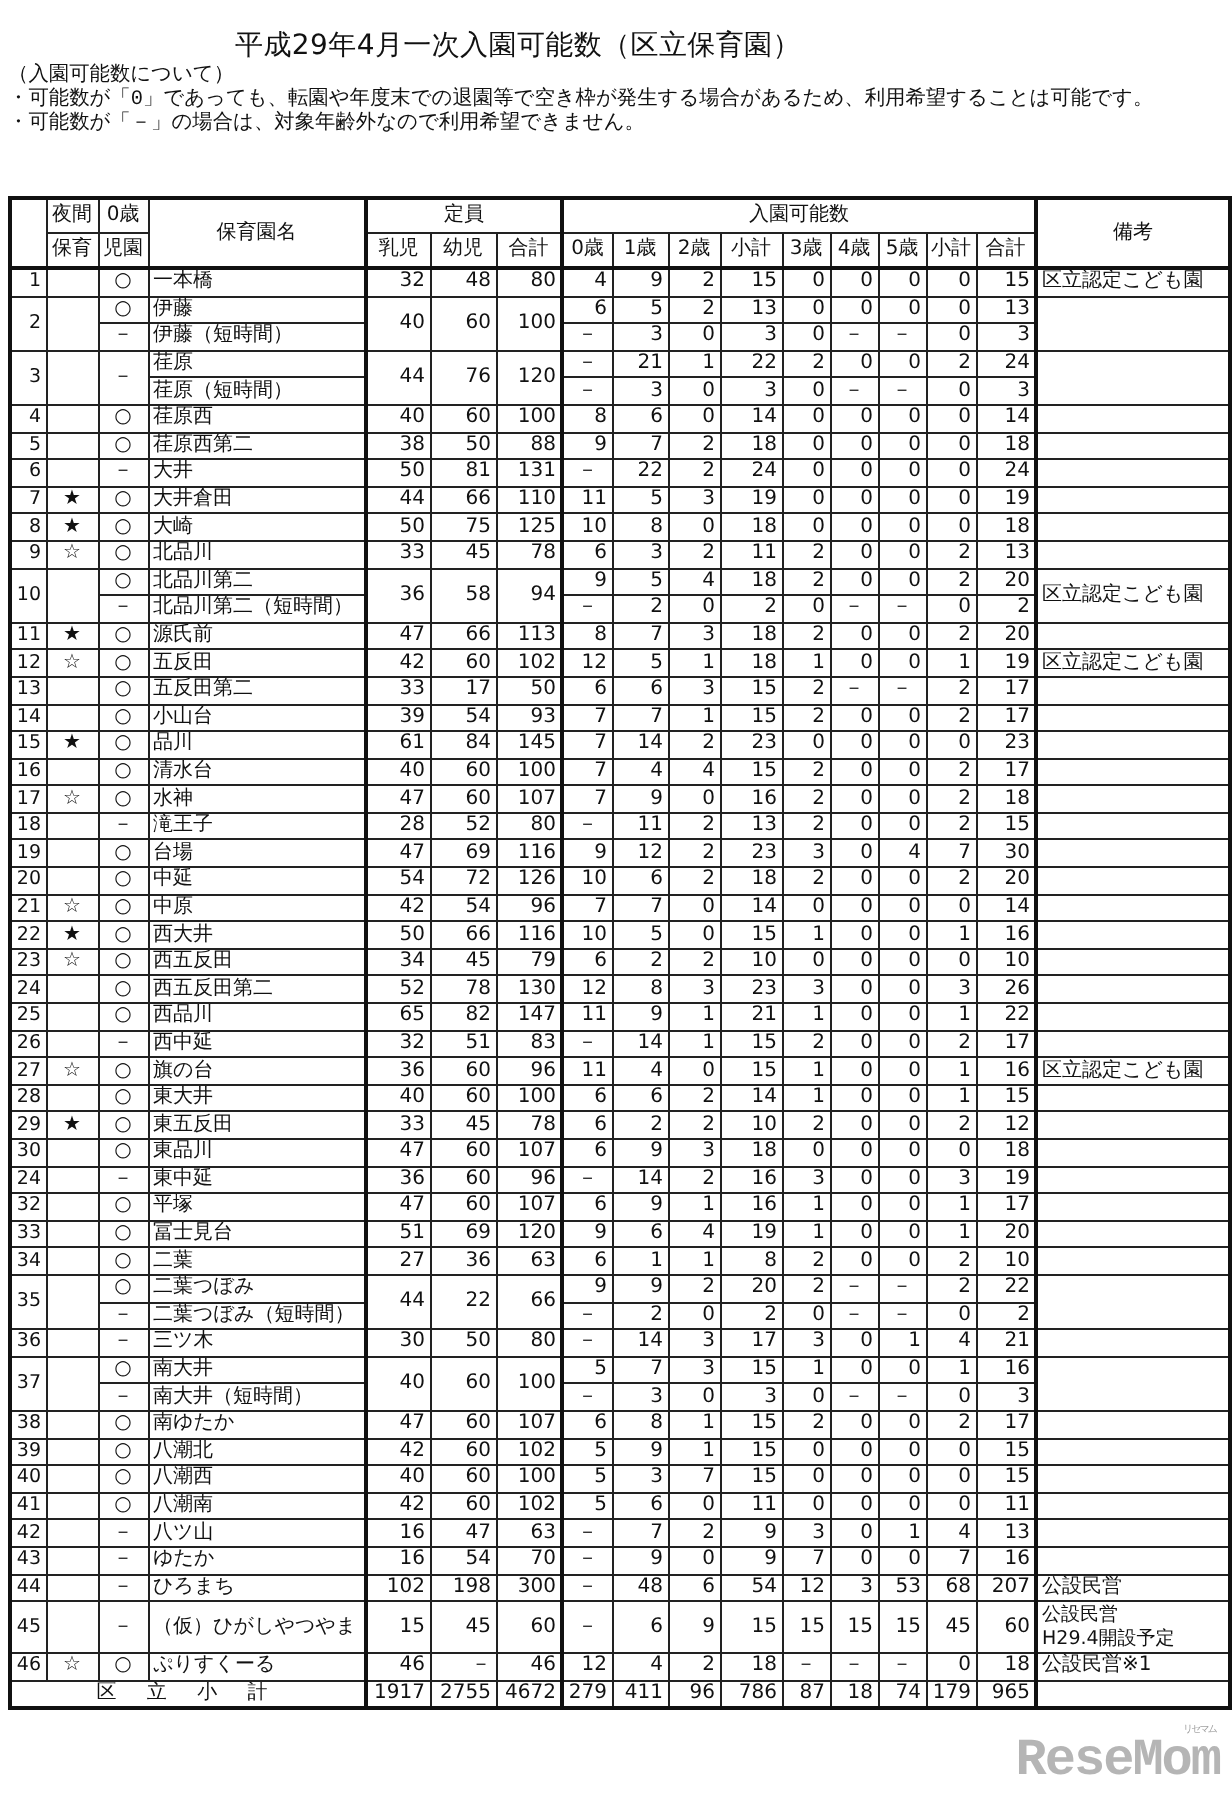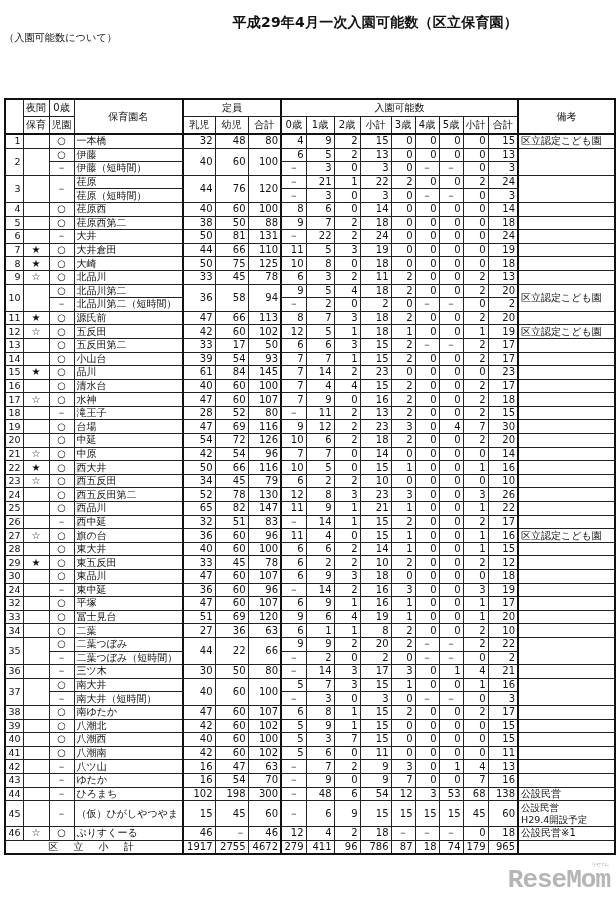--- a/index.html
+++ b/index.html
@@ -1,17 +1,17 @@
 <!DOCTYPE html>
 <html><head>
 <meta charset="utf-8">
 <style>
   html,body{margin:0;padding:0;background:#ffffff;}
   body{width:616px;height:905px;overflow:hidden;position:relative;font-family:"DejaVu Sans","Liberation Sans",sans-serif;color:#111;}
-  .title{position:absolute;left:0;top:14px;width:518px;text-align:right;font-size:14px;font-weight:bold;letter-spacing:0.2px;}
+  .title{position:absolute;left:0;top:14px;width:518px;text-align:center;font-size:14px;font-weight:normal;letter-spacing:0.2px;}
   .notes{position:absolute;left:4px;top:33px;width:610px;font-size:10.2px;line-height:12px;font-family:Liberation Mono, monospace;}
   .notes div{white-space:nowrap;}
   table.main{position:absolute;left:4px;top:98px;border-collapse:collapse;table-layout:fixed;font-size:10px;}
   table.main td, table.main th{border:1px solid #222;padding:0 2px;height:12.6px;line-height:12px;overflow:hidden;white-space:nowrap;font-weight:normal;}
   table.main th{text-align:center;height:16px;}
   .num{text-align:right;}
   .ctr{text-align:center;}
   .nm{text-align:left;margin-top:44px;}
   .rm{text-align:left;font-size:10px;}
   .no{text-align:right;font-size:9.5px;}
@@ -23,20 +23,22 @@
   .watermark{position:absolute;right:6px;bottom:10px;font-family:Liberation Mono, monospace;font-weight:bold;font-size:26px;color:rgba(120,120,120,0.55);letter-spacing:-1px;}
   .watermark small{position:absolute;right:2px;top:-4px;font-size:5px;font-weight:normal;color:rgba(120,120,120,0.7);}
 </style>
 </head>
 <body>
 
 <div class="title">平成29年4月一次入園可能数（区立保育園）</div>
 
 <div class="notes">
   <div>（入園可能数について）</div>
+  <div>・可能数が「0」であっても、転園や年度末での退園等で空き枠が発生する場合があるため、利用希望することは可能です。</div>
+  <div>・可能数が「－」の場合は、対象年齢外なので利用希望できません。</div>
 </div>
 
 <table class="main outer" id="tbl">
   <colgroup>
     <col style="width:18px">
       <col style="width:26px">
       <col style="width:24px">
       <col style="width:109px">
     <col style="width:32px">
       <col style="width:33px">
@@ -970,21 +972,21 @@
         <td class="num">198</td>
         <td class="num">300</td>
         <td class="ctr thickl">－</td>
         <td class="num">48</td>
         <td class="num">6</td>
         <td class="num">54</td>
         <td class="num">12</td>
         <td class="num">3</td>
         <td class="num">53</td>
         <td class="num">68</td>
-        <td class="num">138</td>
+        <td class="num">207</td>
         <td class="rm thickl">公設民営</td>
       </tr>
       <tr style="height:26px">
         <td class="no">45</td>
         <td class="ctr"></td>
         <td class="ctr">－</td>
         <td class="nm">（仮）ひがしやつやま</td>
         <td class="num thickl">15</td>
         <td class="num">45</td>
         <td class="num">60</td>

